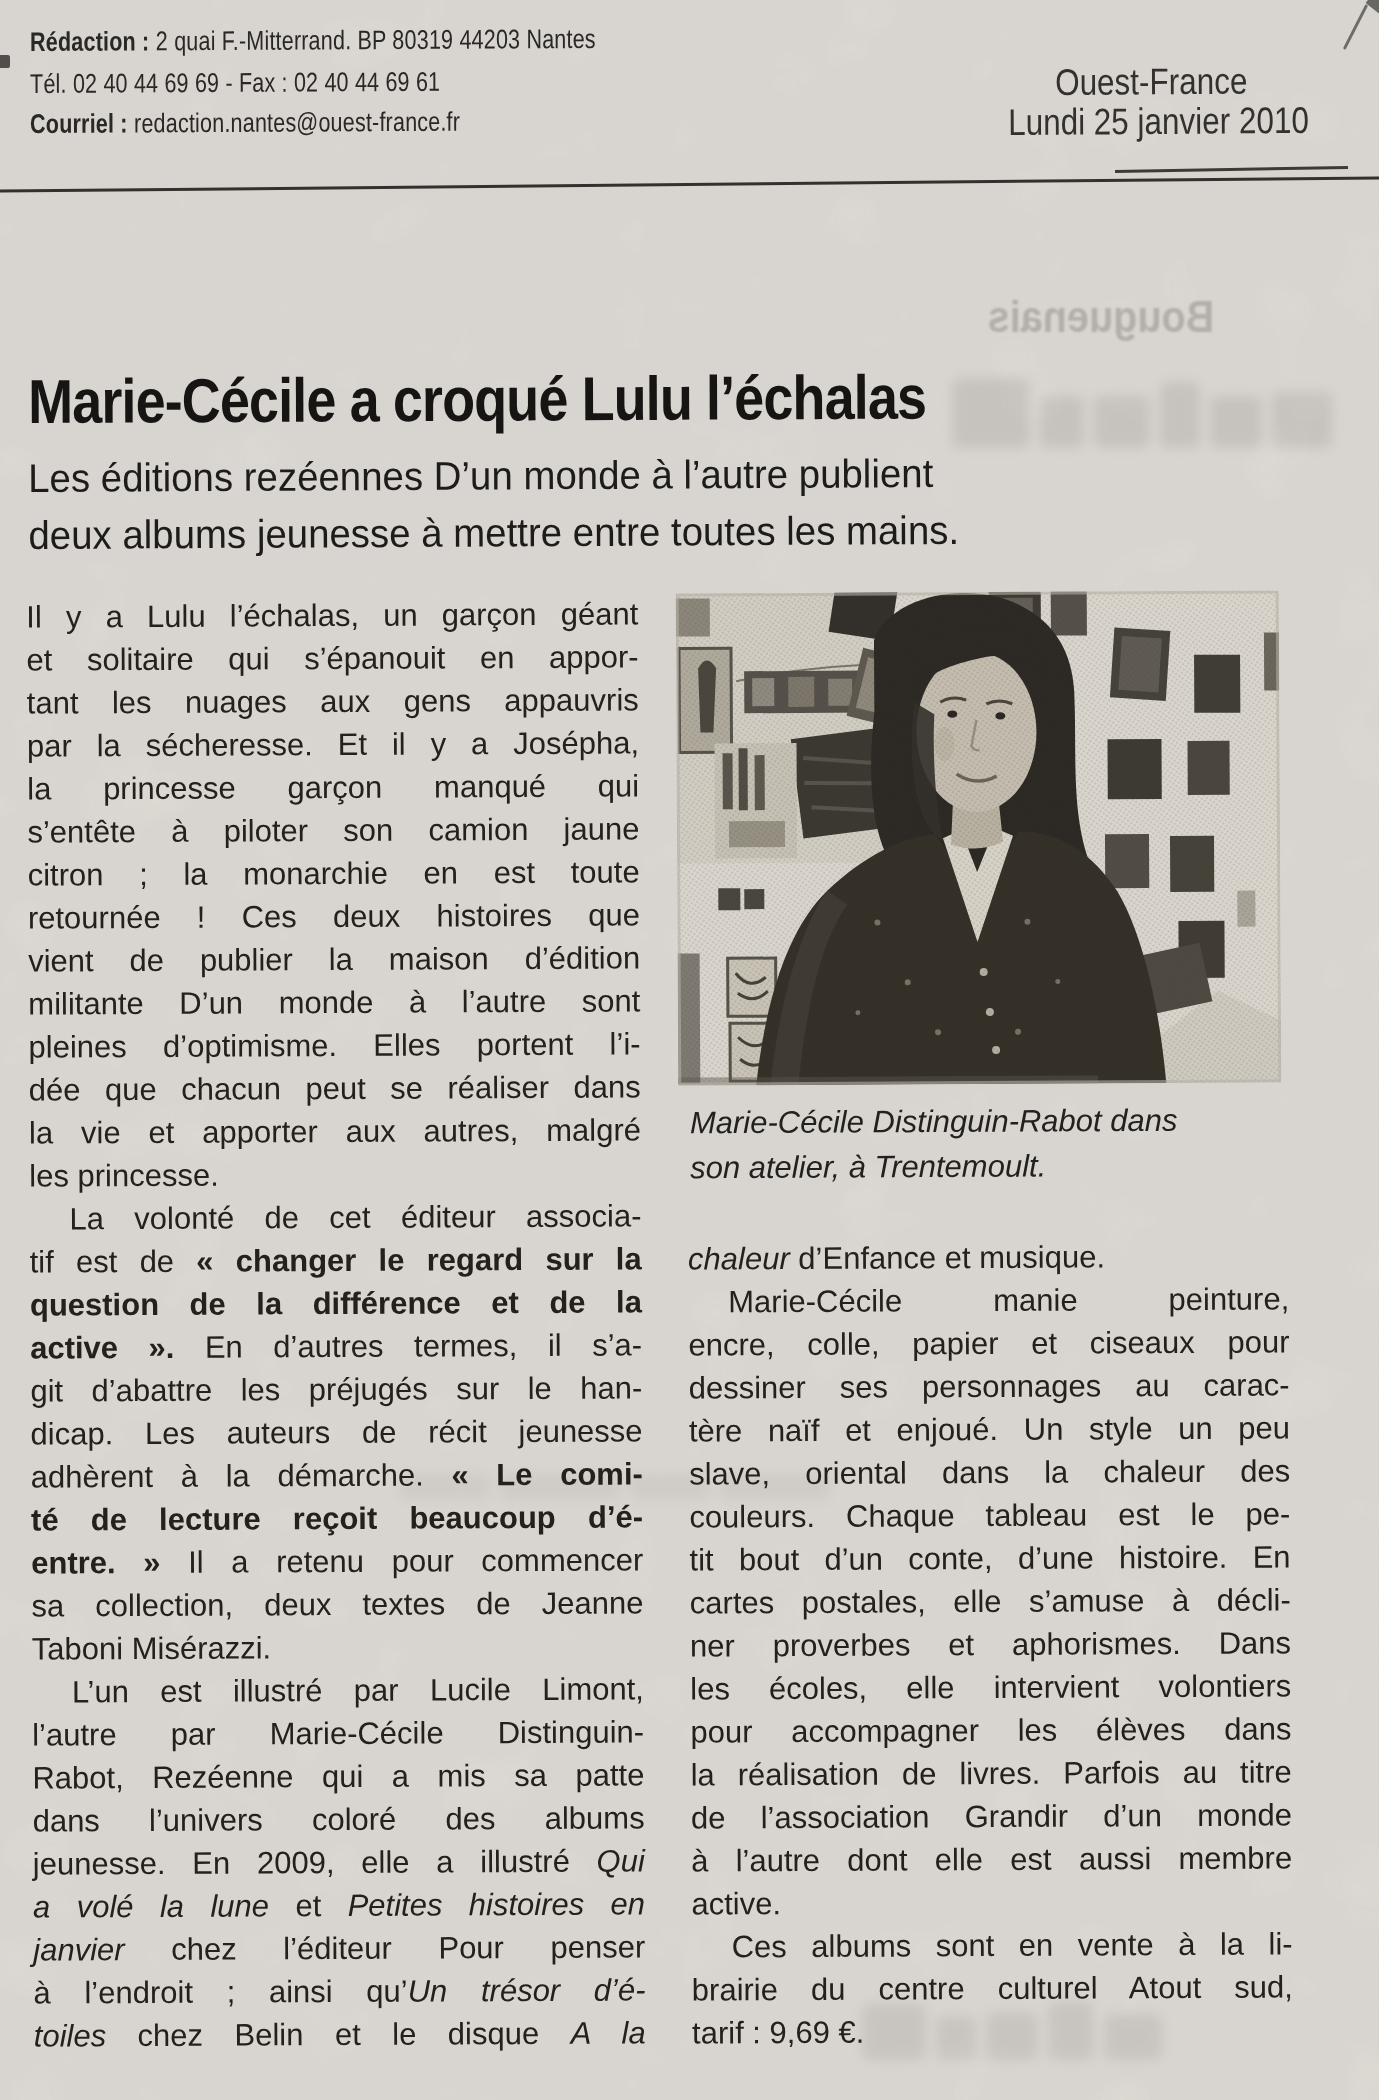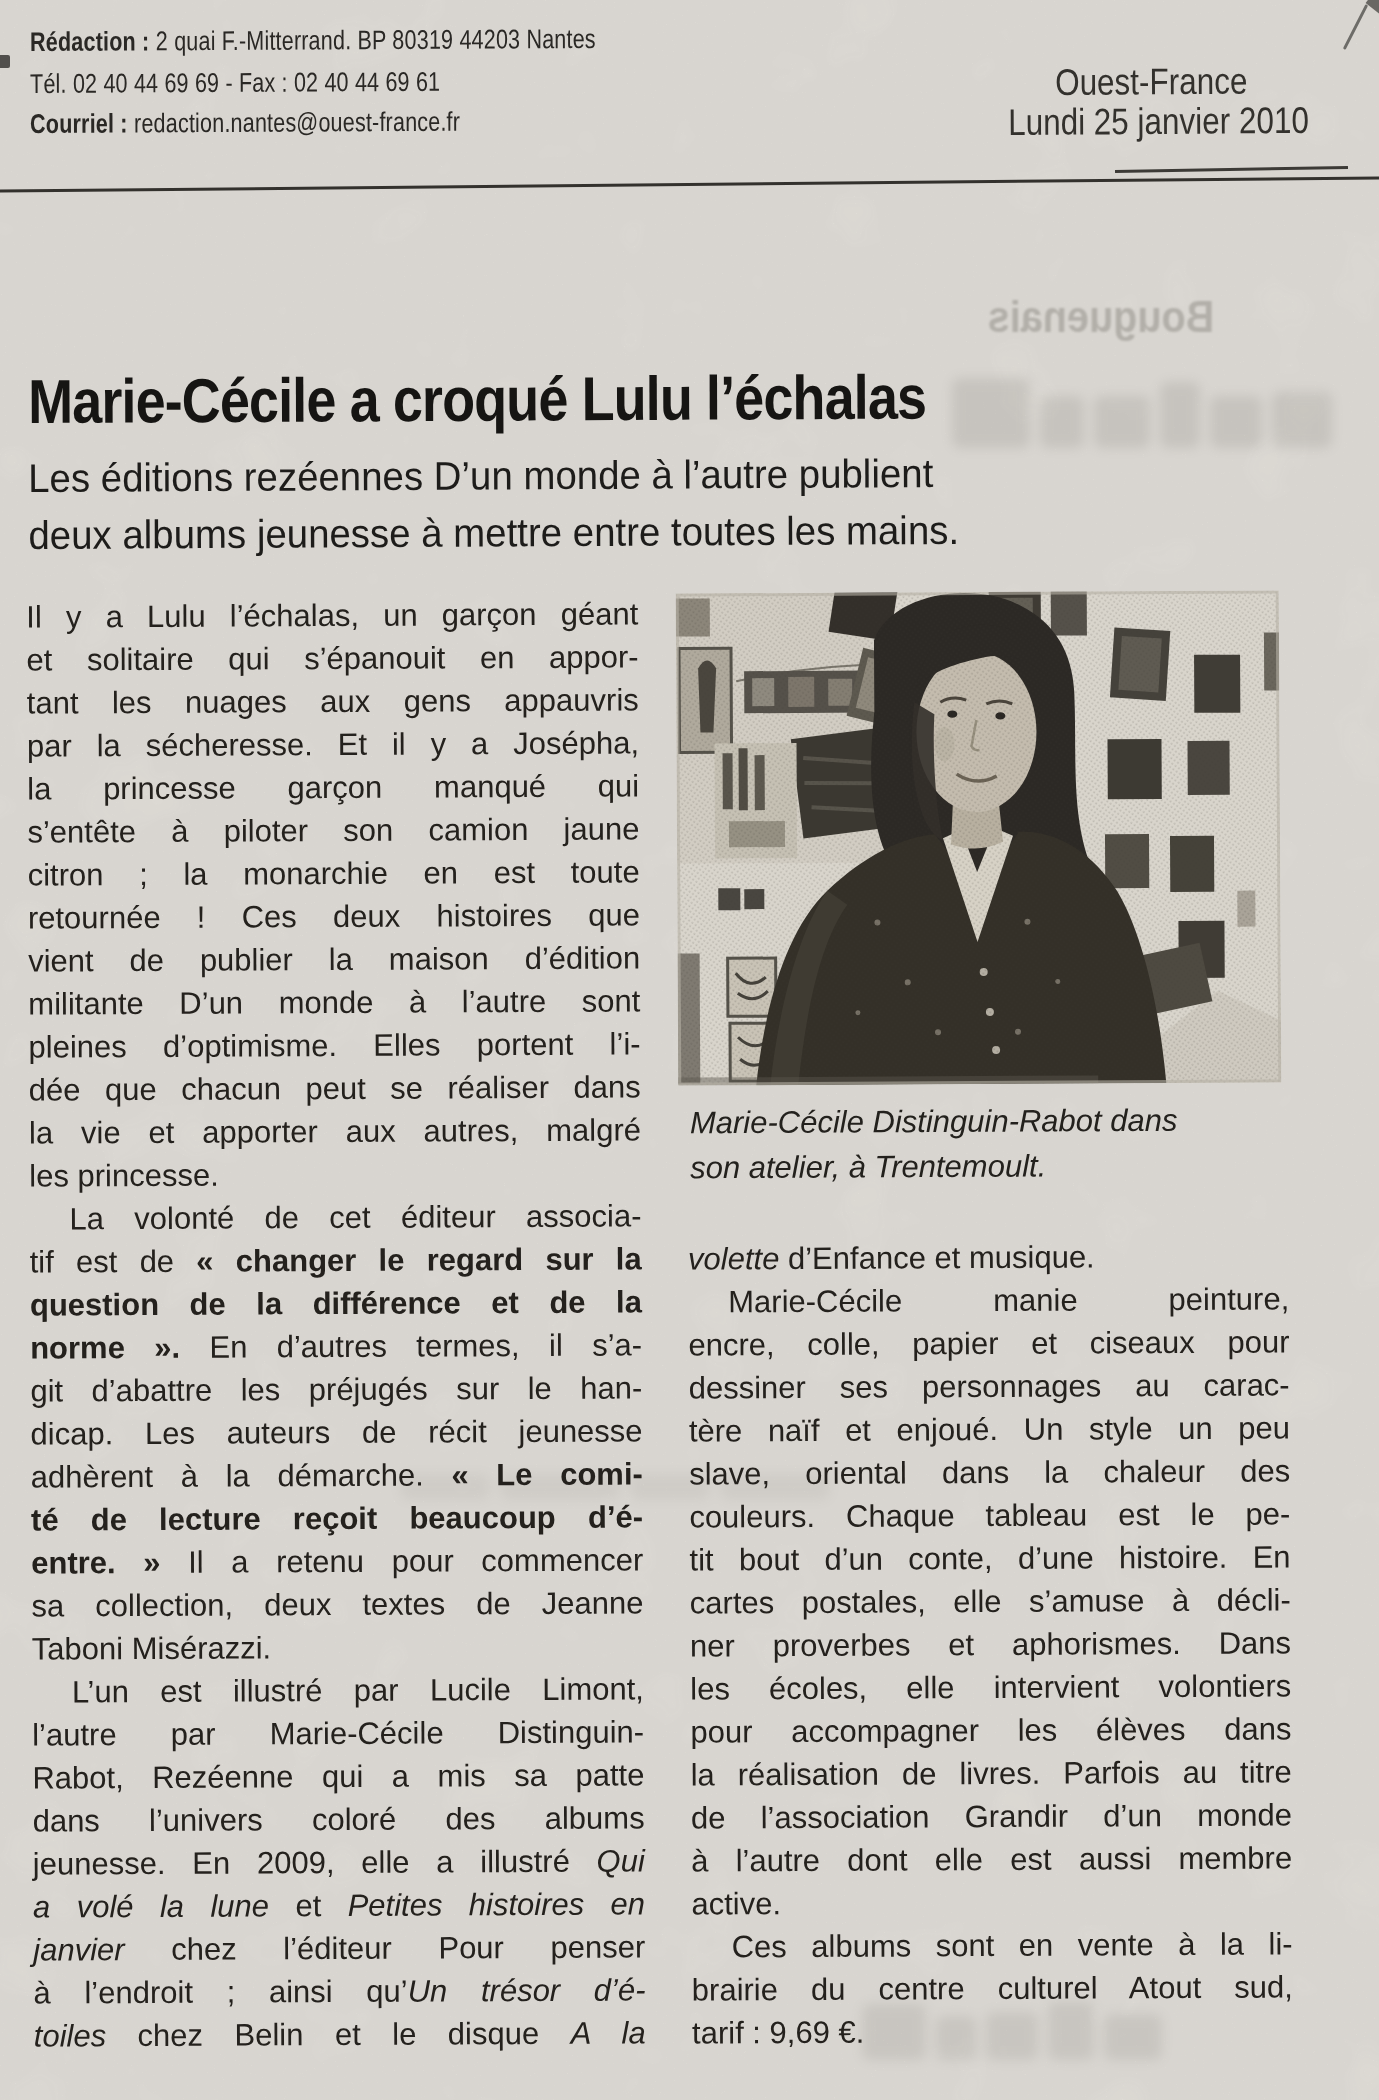--- a/index.html
+++ b/index.html
@@ -255,40 +255,40 @@
     <div class="bl"><span>retournée ! Ces deux histoires que</span></div>
     <div class="bl"><span>vient de publier la maison d’édition</span></div>
     <div class="bl"><span>militante D’un monde à l’autre sont</span></div>
     <div class="bl"><span>pleines d’optimisme. Elles portent l’i-</span></div>
     <div class="bl"><span>dée que chacun peut se réaliser dans</span></div>
     <div class="bl"><span>la vie et apporter aux autres, malgré</span></div>
     <div class="bl last"><span>les princesse.</span></div>
     <div class="bl ind"><span>La volonté de cet éditeur associa-</span></div>
     <div class="bl"><span>tif est de </span><span class="bd">« changer le regard sur la</span></div>
     <div class="bl"><span class="bd">question de la différence et de la</span></div>
-    <div class="bl"><span class="bd">norme ».</span><span> En d’autres termes, il s’a-</span></div>
+    <div class="bl"><span class="bd">active ».</span><span> En d’autres termes, il s’a-</span></div>
     <div class="bl"><span>git d’abattre les préjugés sur le han-</span></div>
     <div class="bl"><span>dicap. Les auteurs de récit jeunesse</span></div>
     <div class="bl"><span>adhèrent à la démarche. </span><span class="bd">« Le comi-</span></div>
     <div class="bl"><span class="bd">té de lecture reçoit beaucoup d’é-</span></div>
     <div class="bl"><span class="bd">entre. »</span><span> Il a retenu pour commencer</span></div>
     <div class="bl"><span>sa collection, deux textes de Jeanne</span></div>
     <div class="bl last"><span>Taboni Misérazzi.</span></div>
     <div class="bl ind"><span>L’un est illustré par Lucile Limont,</span></div>
     <div class="bl"><span>l’autre par Marie-Cécile Distinguin-</span></div>
     <div class="bl"><span>Rabot, Rezéenne qui a mis sa patte</span></div>
     <div class="bl"><span>dans l’univers coloré des albums</span></div>
     <div class="bl"><span>jeunesse. En 2009, elle a illustré </span><span class="it">Qui</span></div>
     <div class="bl"><span class="it">a volé la lune</span><span> et </span><span class="it">Petites histoires en</span></div>
     <div class="bl"><span class="it">janvier</span><span> chez l’éditeur Pour penser</span></div>
     <div class="bl"><span>à l’endroit ; ainsi qu’</span><span class="it">Un trésor d’é-</span></div>
     <div class="bl"><span class="it">toiles</span><span> chez Belin et le disque </span><span class="it">A la</span></div>
   </div>
 <div class="abs col col-right">
-    <div class="bl last"><span class="it">volette</span><span> d’Enfance et musique.</span></div>
+    <div class="bl last"><span class="it">chaleur</span><span> d’Enfance et musique.</span></div>
     <div class="bl ind"><span>Marie-Cécile manie peinture,</span></div>
     <div class="bl"><span>encre, colle, papier et ciseaux pour</span></div>
     <div class="bl"><span>dessiner ses personnages au carac-</span></div>
     <div class="bl"><span>tère naïf et enjoué. Un style un peu</span></div>
     <div class="bl"><span>slave, oriental dans la chaleur des</span></div>
     <div class="bl"><span>couleurs. Chaque tableau est le pe-</span></div>
     <div class="bl"><span>tit bout d’un conte, d’une histoire. En</span></div>
     <div class="bl"><span>cartes postales, elle s’amuse à décli-</span></div>
     <div class="bl"><span>ner proverbes et aphorismes. Dans</span></div>
     <div class="bl"><span>les écoles, elle intervient volontiers</span></div>

